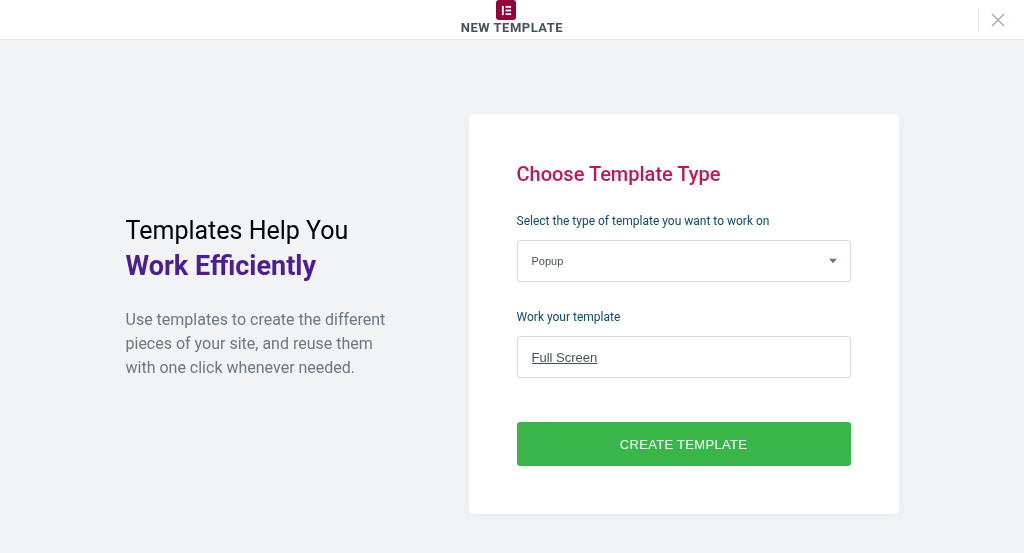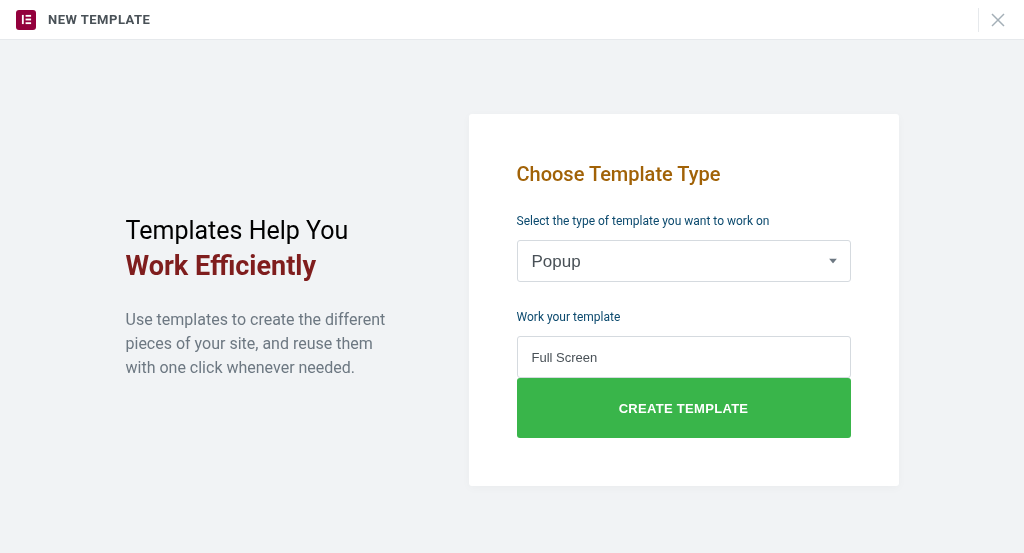--- a/index.html
+++ b/index.html
@@ -15,20 +15,21 @@
       overflow: hidden;
     }
     .header {
       background: #ffffff;
       height: 40px;
       display: flex;
       align-items: center;
       padding: 0 16px;
       border-bottom: 1px solid #e6e9ec;
       position: relative;
+      flex-direction: column;
     }
     .logo {
       width: 20px;
       height: 20px;
       background: #93003c;
       border-radius: 3px;
       display: flex;
       align-items: center;
       justify-content: center;
       margin-right: 12px;
@@ -82,60 +83,60 @@
     }
     .headline-line1 {
       font-size: 25px;
       font-weight: 400;
       color: #000000;
       line-height: 1.35;
     }
     .headline-line2 {
       font-size: 27px;
       font-weight: 700;
-      color: #7f1d1d;
+      color: #4c1d95;
       line-height: 1.35;
       margin-bottom: 24px;
     }
     .description {
       font-size: 16px;
       color: #6d7882;
       line-height: 1.5;
       max-width: 280px;
     }
     .form-card {
       background: #ffffff;
       width: 430px;
       border-radius: 3px;
       padding: 48px;
       box-shadow: 0 2px 10px rgba(0,0,0,0.03);
     }
     .form-title {
       font-size: 20px;
       font-weight: 500;
-      color: #a16207;
+      color: #be185d;
       margin-bottom: 28px;
     }
     .form-label {
       display: block;
       font-size: 12px;
       color: #0c4a6e;
       margin-bottom: 12px;
     }
     .select-wrapper {
       position: relative;
       margin-bottom: 28px;
     }
     .select-field {
       width: 100%;
       height: 42px;
       border: 1px solid #d5dadf;
       border-radius: 3px;
       padding: 0 14px;
-      font-size: 17px;
+      font-size: 11px;
       color: #495157;
       background: #ffffff;
       appearance: none;
       cursor: pointer;
       outline: none;
     }
     .select-caret {
       position: absolute;
       right: 14px;
       top: 50%;
@@ -151,33 +152,36 @@
     .text-input {
       width: 100%;
       height: 42px;
       border: 1px solid #d5dadf;
       border-radius: 3px;
       padding: 0 14px;
       font-size: 13px;
       color: #495157;
       background: #ffffff;
       outline: none;
+      margin-bottom: 28px;
+      text-decoration: underline;
     }
     .create-button {
       width: 100%;
-      height: 60px;
+      height: 44px;
       background: #39b54a;
       border: none;
       border-radius: 3px;
       color: #ffffff;
       font-size: 13px;
-      font-weight: 700;
+      font-weight: 400;
       letter-spacing: 0.3px;
       cursor: pointer;
       text-transform: uppercase;
+      margin-top: 16px;
     }
   </style>
 </head>
 <body>
 
 <div class="header">
   <div class="logo">
     <svg viewBox="0 0 12 12" fill="none">
       <rect x="1" y="1" width="2" height="10" fill="white"></rect>
       <rect x="5" y="1" width="6" height="2" fill="white"></rect>

